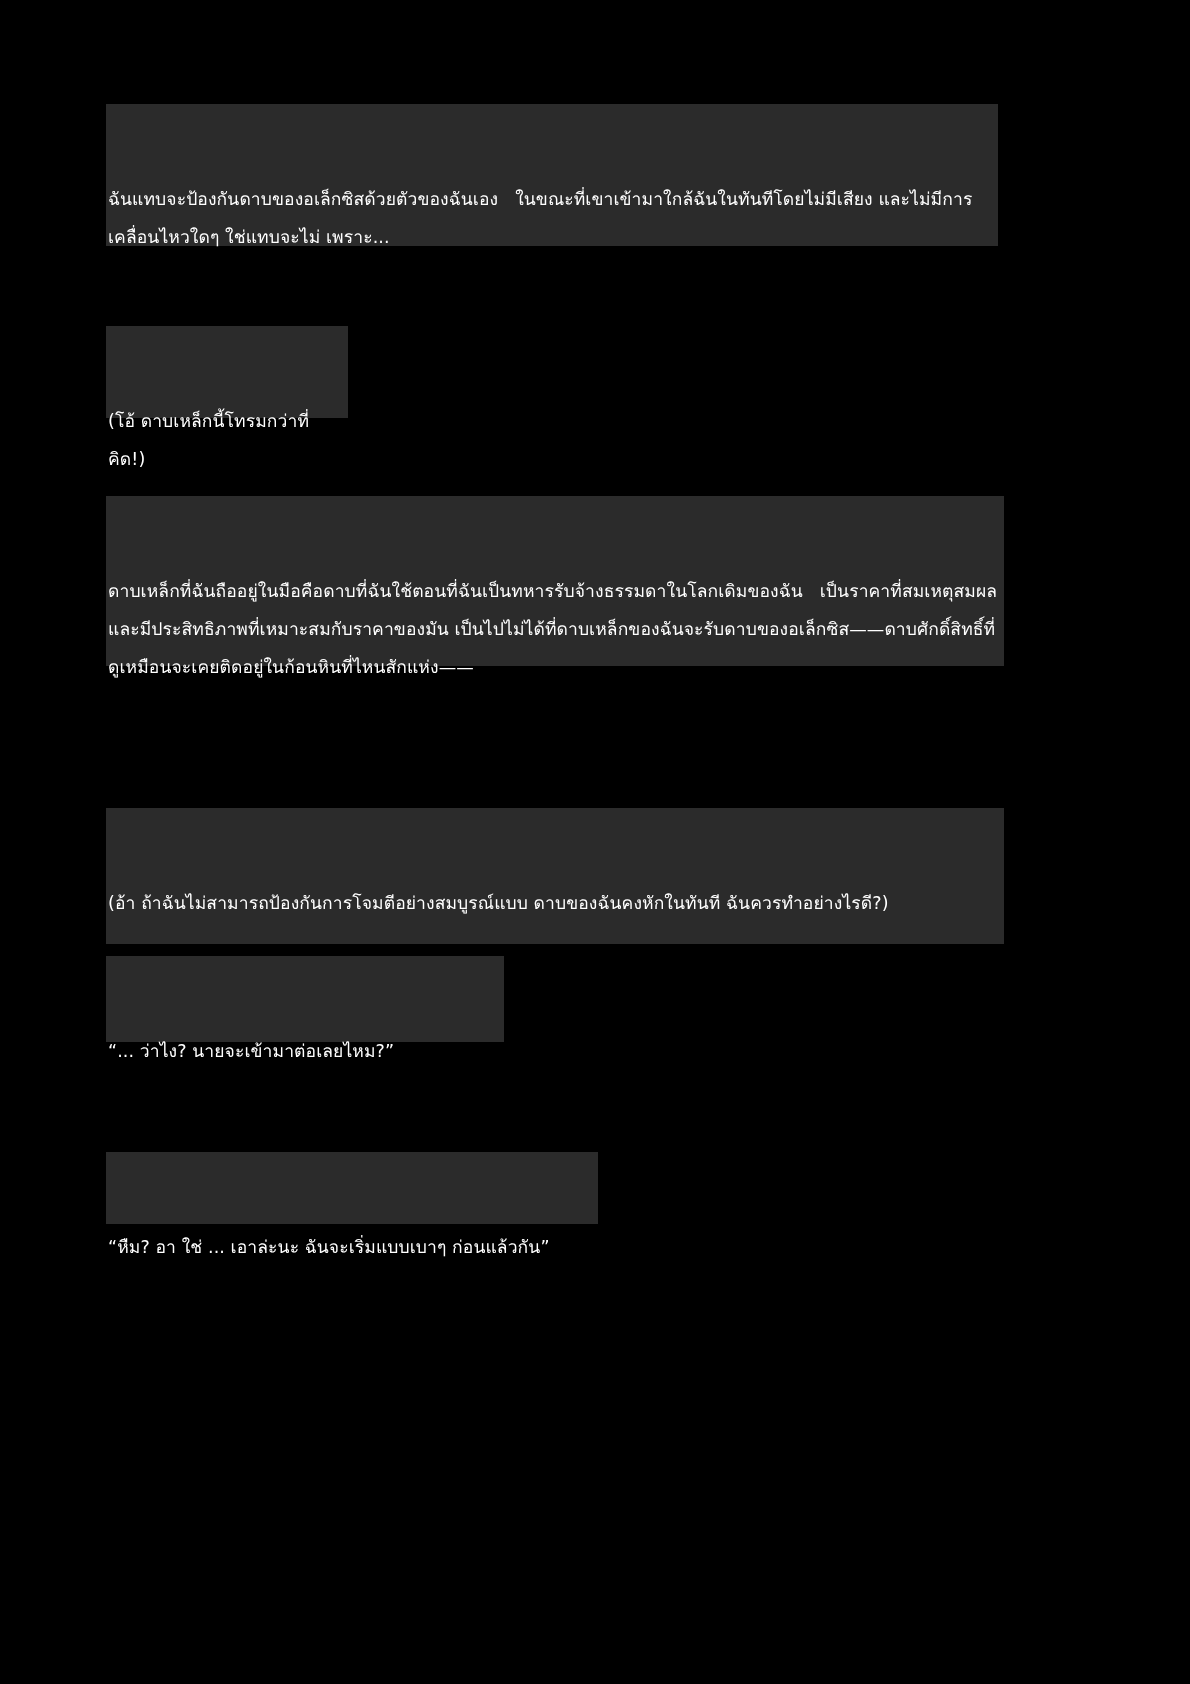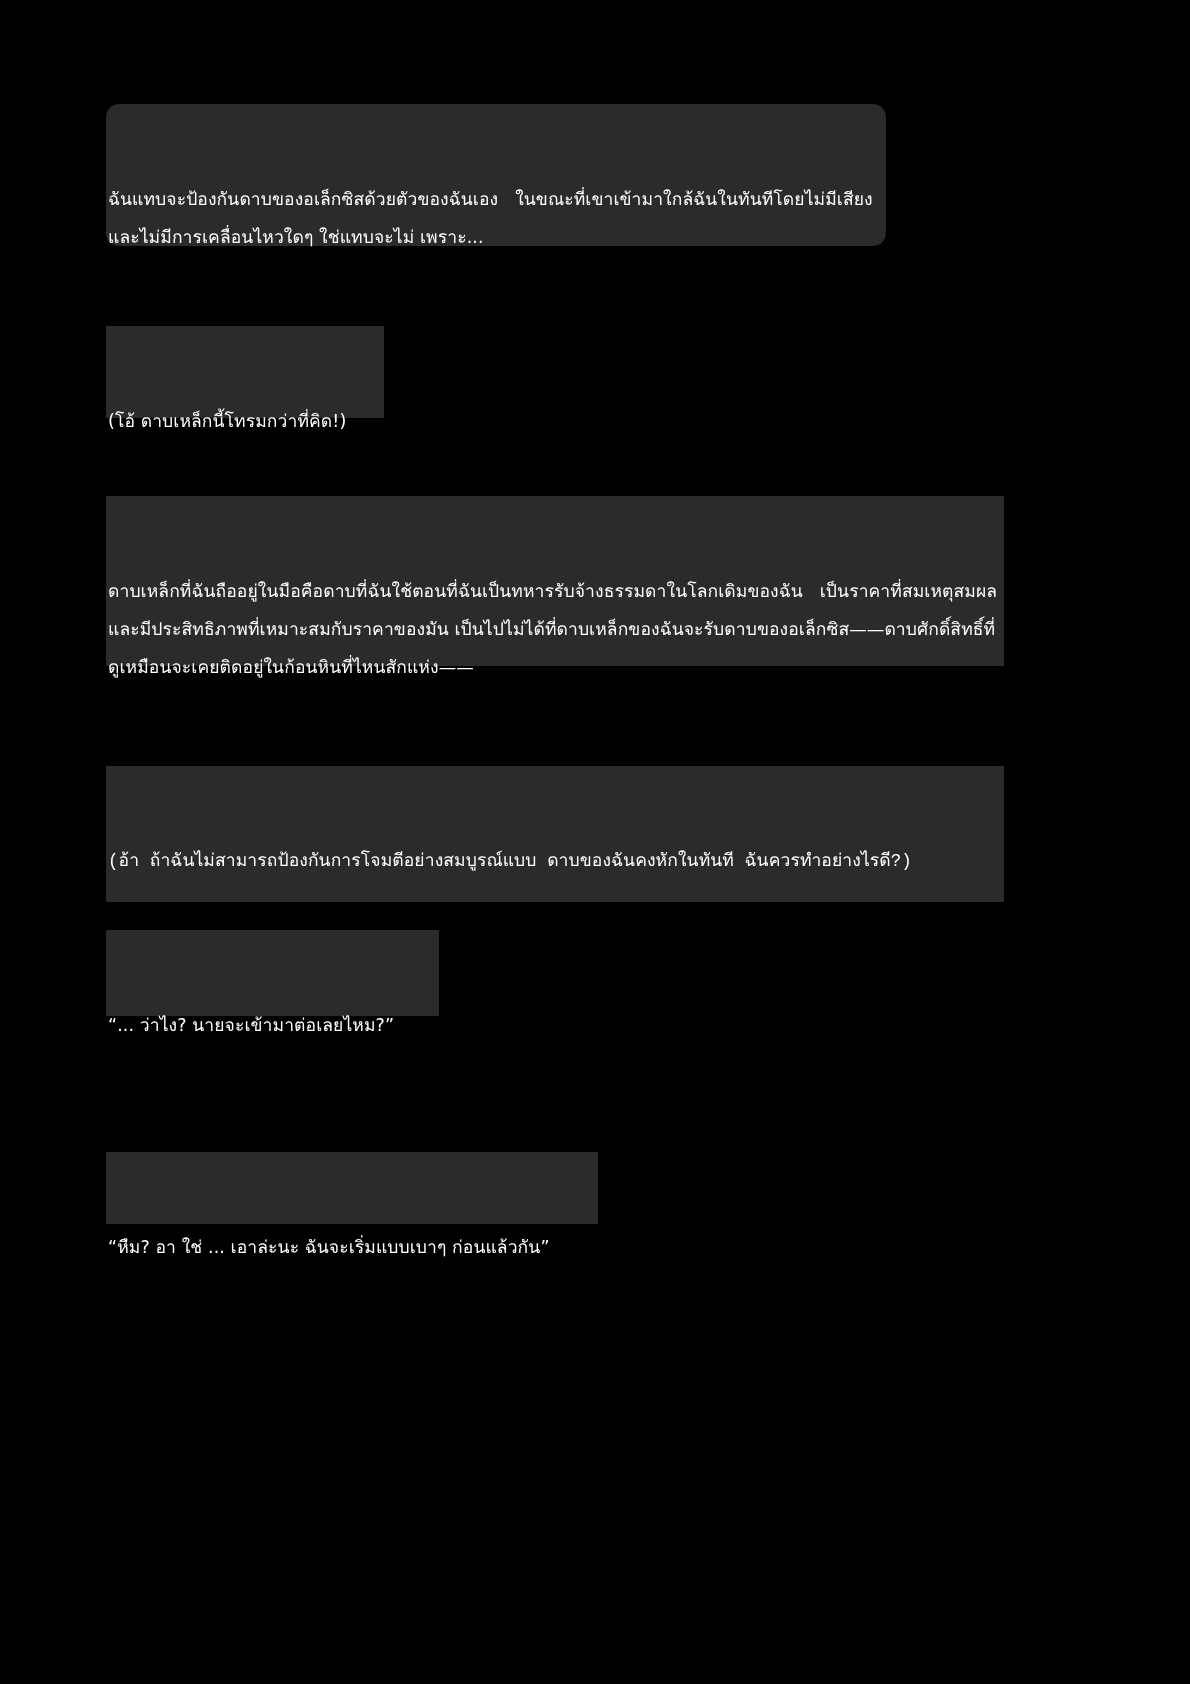--- a/index.html
+++ b/index.html
@@ -28,25 +28,25 @@
     letter-spacing: 0.1px;
     padding: 0;
     white-space: pre-wrap;
     word-break: break-word;
   }
   .block .txt {
     display: block;
     padding: 0 2px;
   }
   
-  #p1 { left: 106px; top: 104px; width: 780px; height: 142px; border-radius: 13px; }
-  #p2 { left: 106px; top: 326px; width: 278px; height: 92px; }
+  #p1 { left: 106px; top: 104px; width: 892px; height: 142px; }
+  #p2 { left: 106px; top: 326px; width: 242px; height: 92px; }
   #p3 { left: 106px; top: 496px; width: 898px; height: 170px; }
-  #p4 { left: 106px; top: 766px; width: 898px; height: 136px; font-family: Liberation Mono, monospace; }
-  #p5 { left: 106px; top: 930px; width: 333px; height: 86px; }
+  #p4 { left: 106px; top: 808px; width: 898px; height: 136px; }
+  #p5 { left: 106px; top: 956px; width: 398px; height: 86px; }
   #p6 { left: 106px; top: 1152px; width: 492px; height: 72px; }
 </style>
 </head>
 <body>
 
 <div class="page">
 
   <div class="block" id="p1">
     <span class="txt">ฉันแทบจะป้องกันดาบของอเล็กซิสด้วยตัวของฉันเอง   ในขณะที่เขาเข้ามาใกล้ฉันในทันทีโดยไม่มีเสียง และไม่มีการเคลื่อนไหวใดๆ ใช่แทบจะไม่ เพราะ...</span>
   </div>

